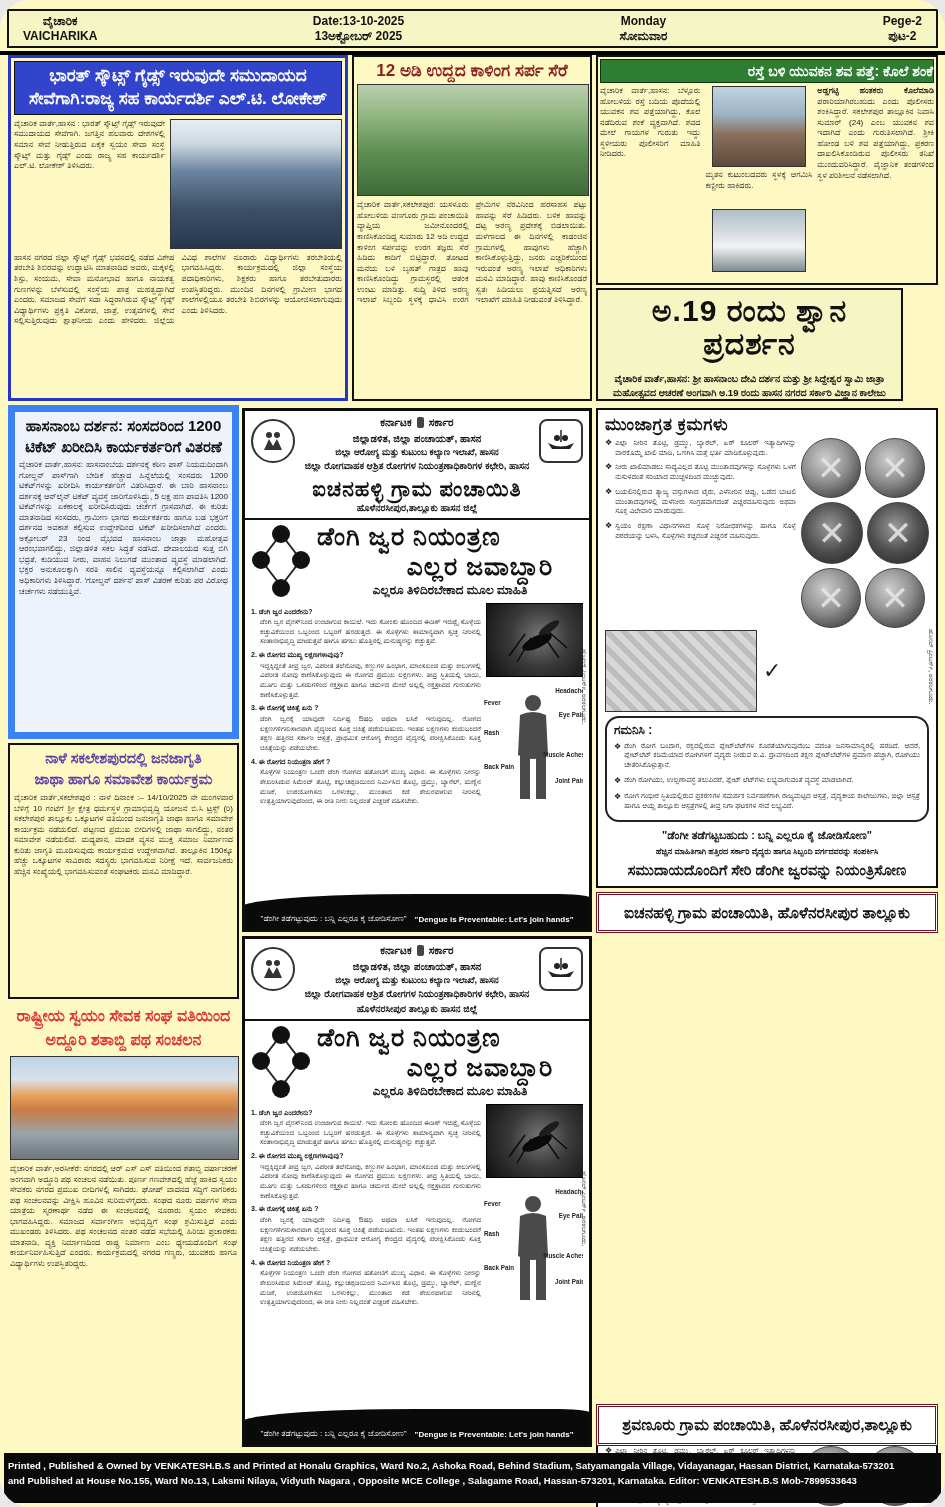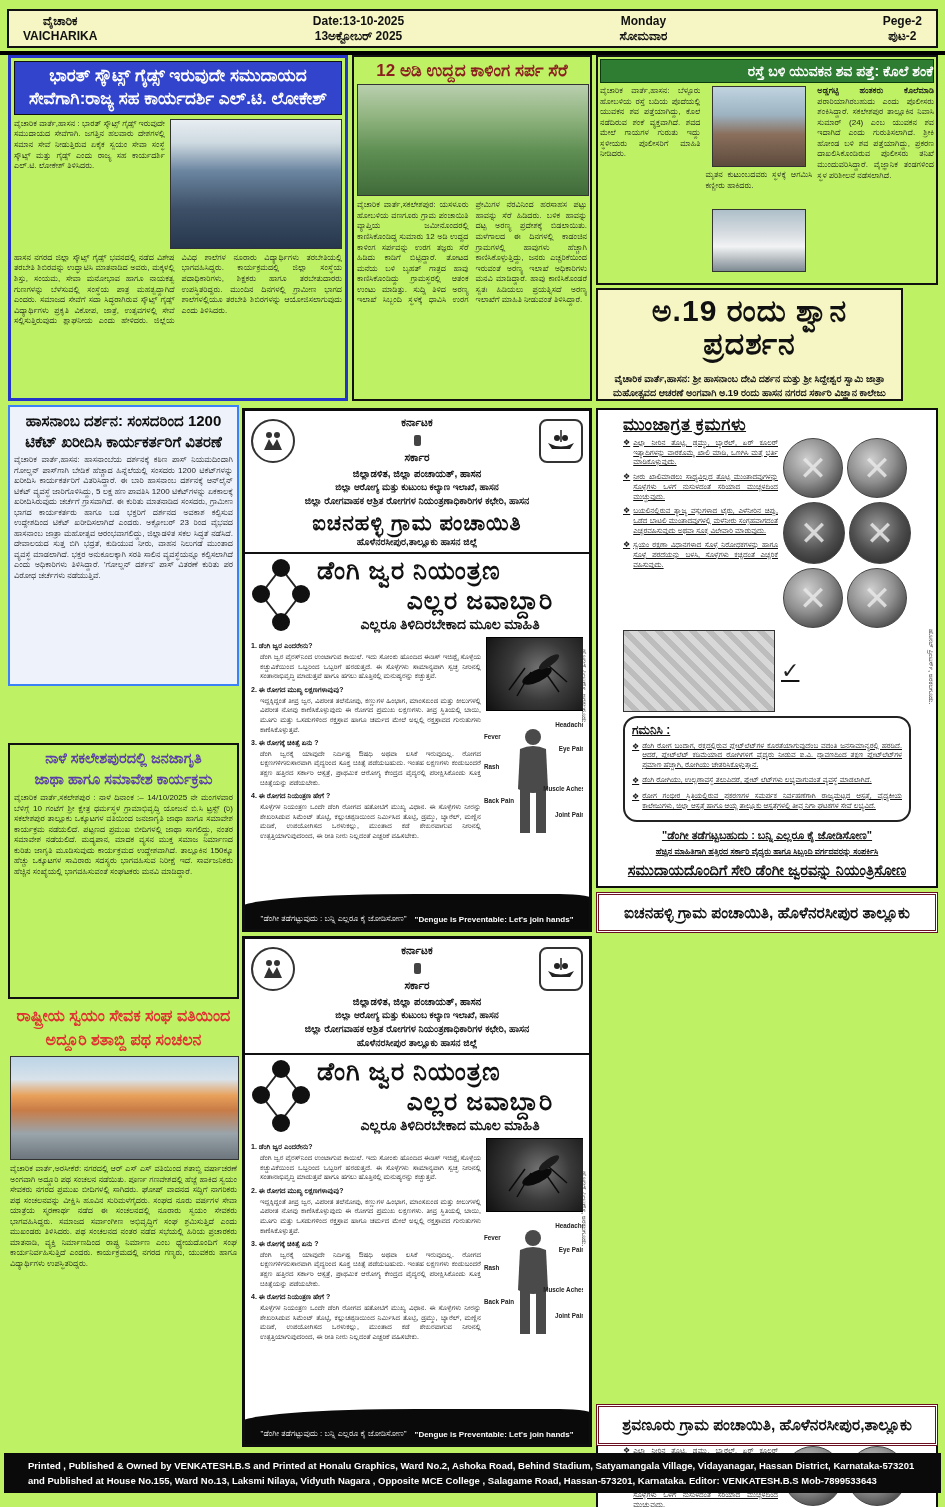--- a/index.html
+++ b/index.html
@@ -1,17 +1,17 @@
 <!DOCTYPE html>
 <html><head>
 <meta charset="utf-8">
 <style>
   html,body{margin:0;padding:0;background:#e8e8e8;}
-  .page{position:relative;width:945px;height:1507px;background:#bef264;margin:0 auto;
-        font-family:"Liberation Sans","DejaVu Sans",sans-serif;color:#111;overflow:hidden;}
+  .page{position:relative;width:945px;height:1507px;background:#fef9c3;margin:0 auto;
+        font-family:"Liberation Sans","DejaVu Sans",sans-serif;color:#111;overflow:hidden;border-radius:29px;}
   .abs{position:absolute;box-sizing:border-box;}
   .just{text-align:justify;}
   .b{font-weight:bold;}
   .ov{overflow:hidden;}
 
   
   .masthead{left:7px;top:9px;width:931px;height:39px;background:#f6f6c4;border:2px solid #111;
             display:flex;align-items:center;justify-content:space-between;padding:1px 14px;}
   .masthead .cell{text-align:center;line-height:1.25;font-size:12px;font-weight:bold;}
   .top-rule{left:0;top:51px;width:945px;height:4px;background:#000;}
@@ -49,21 +49,21 @@
      background:linear-gradient(180deg,#bfd4df 0%,#9db3c2 35%,#8a6f5c 60%,#5d4a3c 100%);border:1px solid #333;}
   .car-photo{width:92px;height:62px;
      background:linear-gradient(180deg,#aebfc9 0%,#d9dee2 40%,#f2f3f4 60%,#7d8a92 100%);border:1px solid #333;}
 
   
   .dogshow{left:596px;top:288px;width:307px;height:113px;background:#f6f6c4;border:2px solid #111;padding:4px 8px;}
   .dogshow-title{font-size:30px;font-weight:bold;text-align:center;line-height:1.1;letter-spacing:1px;}
   .dogshow-body{font-size:9.5px;line-height:1.45;text-align:center;margin-top:12px;font-weight:bold;}
 
   
-  .hasanamba{left:8px;top:405px;width:231px;height:281px;border:2px solid #3b82f6;background:#eef3fb;padding:3px 4px;}
+  .hasanamba{left:8px;top:405px;width:231px;height:334px;border:7px solid #3b82f6;background:#eef3fb;padding:3px 4px;}
   .hl-black{color:#0c0c0c;font-weight:bold;font-size:15px;text-align:center;line-height:1.4;}
   .hasanamba .body-txt{margin-top:3px;height:270px;}
 
   
   .jatha{left:8px;top:743px;width:231px;height:256px;border:2px solid #111;padding:3px 4px;}
   .hl-purple{color:#5b3fa8;font-weight:bold;font-size:14.5px;text-align:center;line-height:1.45;}
   .jatha .body-txt{margin-top:3px;height:196px;}
 
   
   .rss{left:8px;top:1002px;width:231px;height:445px;padding:2px 2px;}
@@ -72,50 +72,50 @@
      background:linear-gradient(180deg,#bcd4e6 0%,#d8e2ea 22%,#e8a05a 38%,#c97c46 52%,#9aa4ab 75%,#6d767d 100%);
      border:1px solid #333;}
   .rss .body-txt{margin-top:4px;height:296px;}
 
   
   .notice{border:3px solid #0d0d0d;background:#fff;padding:4px 6px 0;}
   .notice1{left:242px;top:408px;width:350px;height:524px;}
   .notice2{left:242px;top:936px;width:350px;height:511px;}
   .gov-head{display:flex;align-items:flex-start;gap:4px;}
   .gov-lines{flex:1;text-align:center;line-height:1.5;}
-  .gov-l1{font-size:10.5px;font-weight:bold;display:flex;justify-content:center;align-items:center;gap:4px;flex-direction:column;}
+  .gov-l1{font-size:10.5px;font-weight:bold;display:flex;justify-content:center;align-items:center;gap:4px;}
   .gov-l2{font-size:10px;font-weight:bold;}
   .gov-l3{font-size:9px;font-weight:bold;}
   .gov-l4{font-size:9.5px;font-weight:bold;}
   .logo-circ{width:40px;height:40px;border-radius:50%;border:2px solid #333;flex:0 0 auto;
              display:flex;align-items:center;justify-content:center;margin-top:4px;}
   .gp-name{font-size:21px;font-weight:bold;text-align:center;margin-top:3px;letter-spacing:1px;}
   .gp-sub{font-size:9.5px;font-weight:bold;text-align:center;margin-top:1px;}
   .gp-rule{border-top:2px solid #111;margin:4px -6px 0;}
   .dengue-title{display:flex;align-items:flex-start;gap:4px;margin-top:2px;}
   .dt-lines{flex:1;}
   .dt1{font-size:25px;font-weight:bold;letter-spacing:1px;}
   .dt2{font-size:25px;font-weight:bold;letter-spacing:1px;text-align:center;padding-left:60px;}
-  .dn-subtitle{font-size:14px;font-weight:bold;text-align:center;margin-top:1px;font-family:Liberation Serif, serif;}
+  .dn-subtitle{font-size:12px;font-weight:bold;text-align:center;margin-top:1px;}
   .qa-wrap{display:flex;gap:5px;margin-top:3px;height:298px;overflow:hidden;}
   .qa-left{flex:1;font-size:7px;line-height:1.38;}
   .qa-q{font-weight:bold;margin-top:4px;}
   .qa-a{text-align:justify;padding-left:9px;margin-top:1px;}
   .qa-right{width:97px;flex:0 0 auto;}
   .mosquito-photo{width:97px;height:72px;background:radial-gradient(circle at 55% 45%, #777 0%, #3a3a3a 45%, #101010 100%);
                   border:1px solid #000;position:relative;}
   .band{position:absolute;left:-6px;right:-6px;bottom:0;height:30px;background:#0a0a0a;color:#fff;
         display:flex;align-items:flex-end;justify-content:center;gap:8px;font-size:8px;padding-bottom:5px;
         border-top-left-radius:50% 14px;border-top-right-radius:10% 6px;}
   .figure-box{width:97px;height:128px;margin-top:8px;position:relative;font-size:6.3px;color:#222;}
   .figure-box svg{position:absolute;left:24px;top:8px;}
   .sym{position:absolute;white-space:nowrap;font-weight:bold;}
 
   
-  .panel{border:2px solid #0d0d0d;background:#fff;padding:5px 25px;position:relative;text-decoration:underline;}
+  .panel{border:2px solid #0d0d0d;background:#fff;padding:5px 7px;position:relative;}
   .panel1{left:596px;top:408px;width:342px;height:480px;}
   .panel2{left:596px;top:936px;width:342px;height:464px;}
   .panel-title{font-size:17px;font-weight:bold;letter-spacing:.5px;}
   .panel-top{display:flex;gap:5px;margin-top:3px;}
   .pb-left{flex:1;font-size:7.2px;line-height:1.35;}
   .pb-item{display:flex;gap:3px;margin-bottom:5px;text-align:justify;}
   .pb-item .mark{flex:0 0 auto;font-size:8px;}
   .pb-right{width:128px;flex:0 0 auto;display:flex;flex-wrap:wrap;gap:4px;align-content:flex-start;}
   .circ-photo{border-radius:50%;position:relative;border:1px solid #444;
      background:radial-gradient(circle at 40% 35%, #cfcfcf 0%, #8f8f8f 45%, #4a4a4a 80%, #2b2b2b 100%);}
@@ -134,22 +134,22 @@
   .slogan3{font-size:14.5px;font-weight:bold;text-align:center;margin-top:5px;}
   .vert-credit{position:absolute;right:1px;top:46%;writing-mode:vertical-rl;font-size:6.5px;color:#333;}
 
   
   .gp-label{border:3px double #6b1020;background:#fff;display:flex;align-items:center;justify-content:center;
             font-size:15.5px;font-weight:bold;}
   .gp-label1{left:596px;top:892px;width:342px;height:41px;}
   .gp-label2{left:596px;top:1404px;width:342px;height:42px;}
 
   
-  .footer{left:4px;top:1453px;width:937px;height:40px;background:#0a0a0a;color:#fff;
-          font-size:9.5px;line-height:1.6;padding:5px 24px;font-weight:bold;}
+  .footer{left:4px;top:1453px;width:937px;height:50px;background:#0a0a0a;color:#fff;
+          font-size:9.5px;line-height:1.6;padding:5px 4px;font-weight:bold;}
 
   svg{display:block;}
 </style>
 </head>
 <body>
 
 <div class="page">
 
   <div class="abs masthead">
     <div class="cell">

